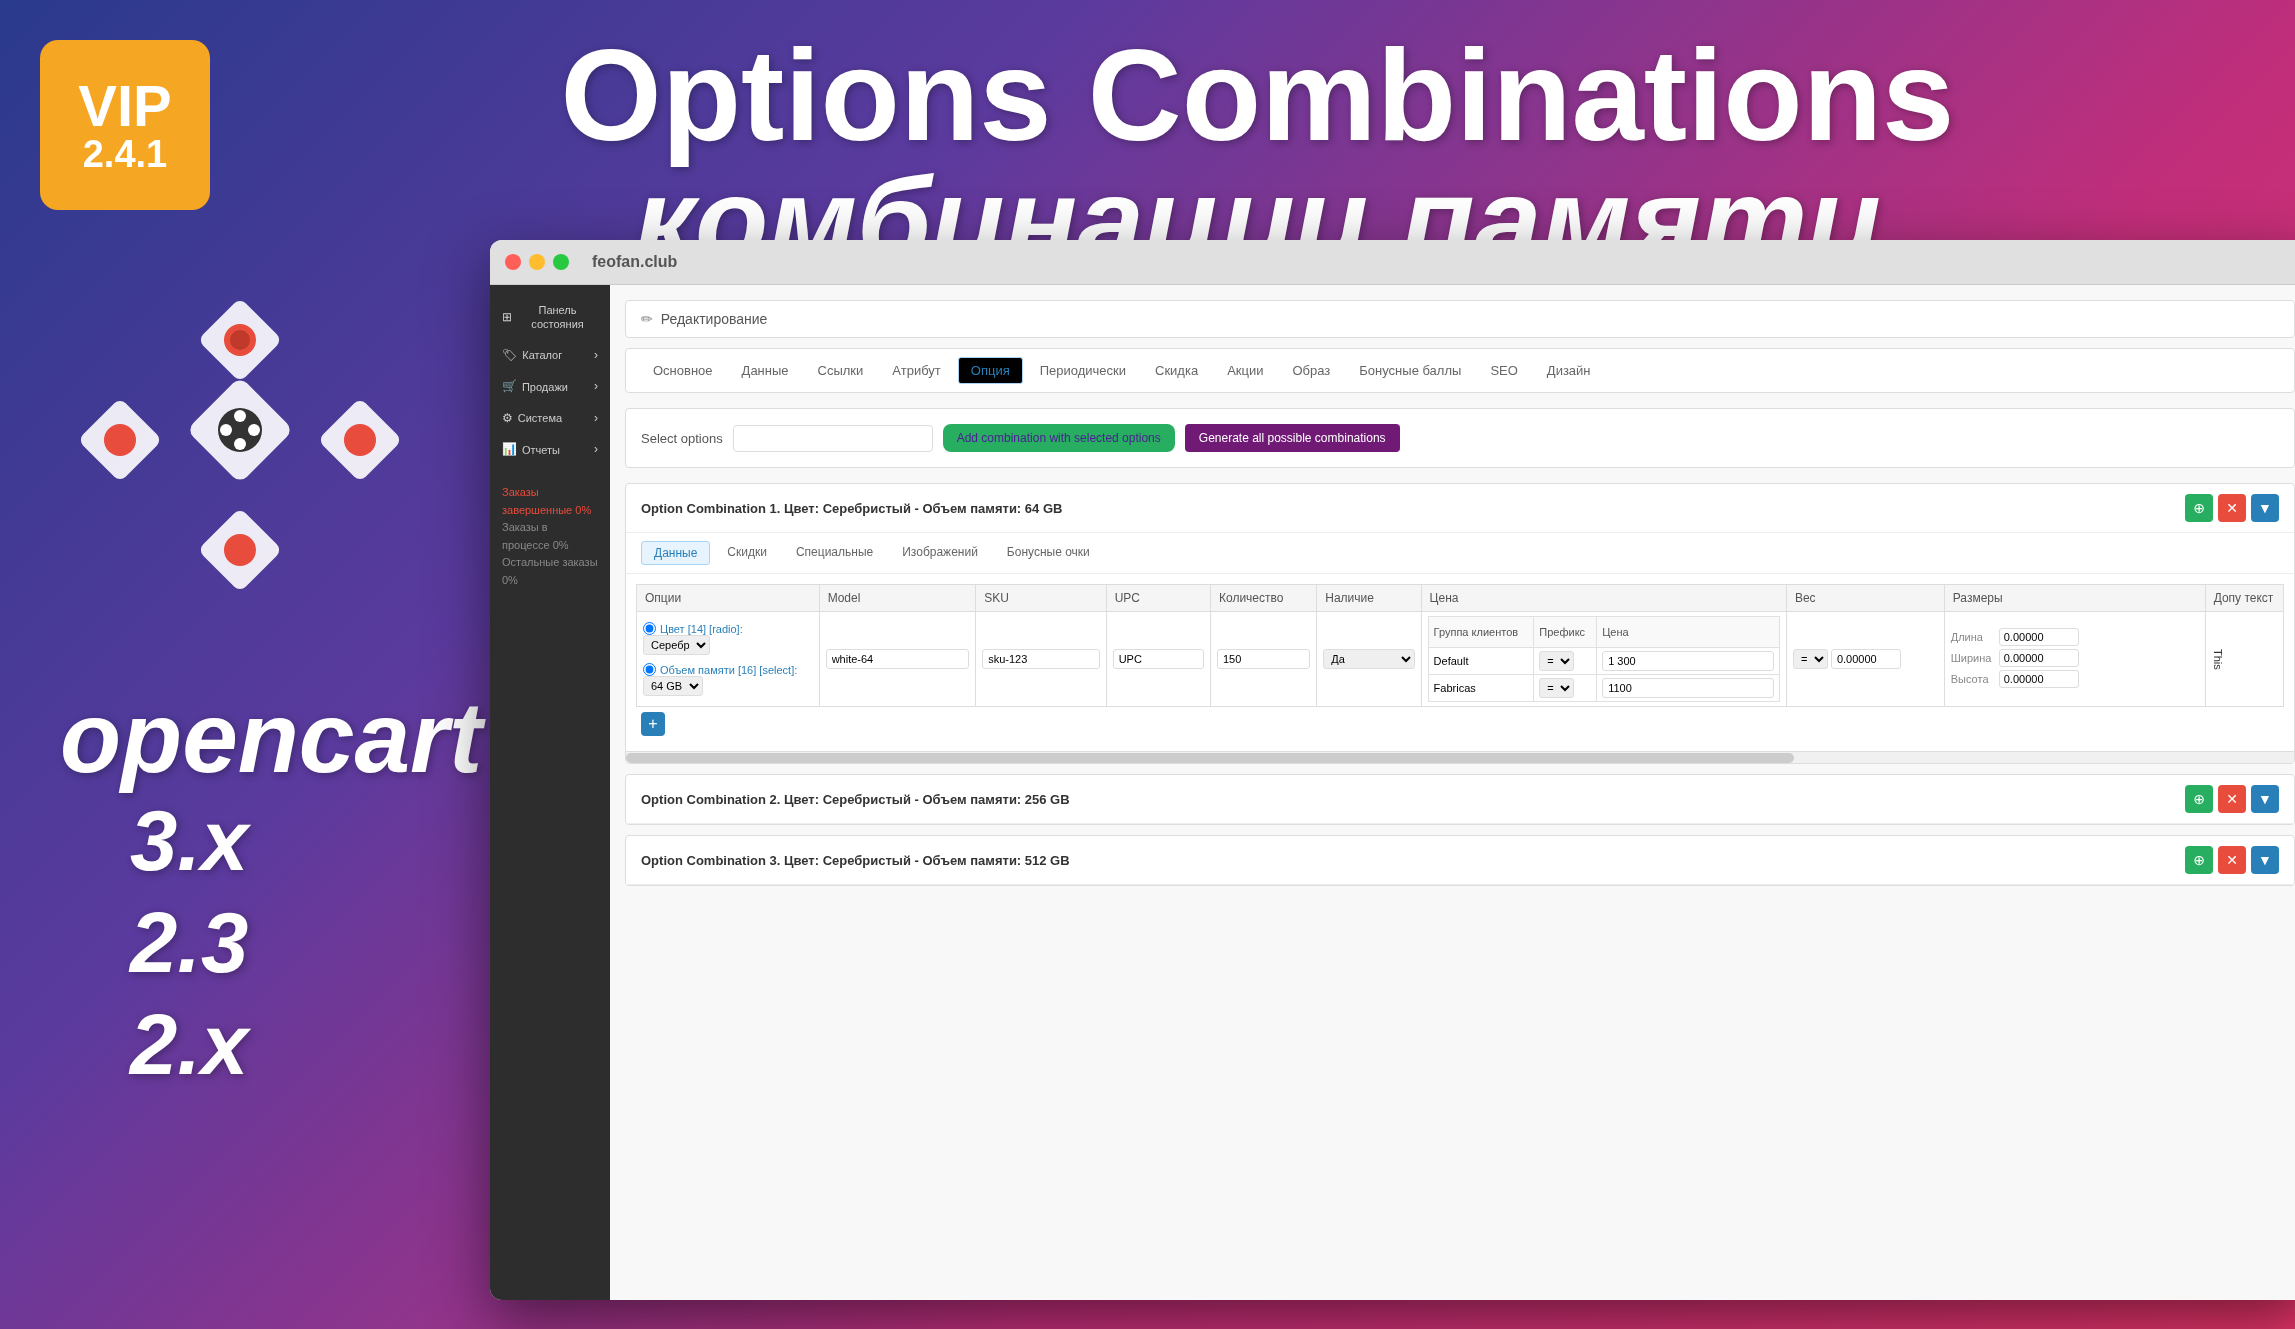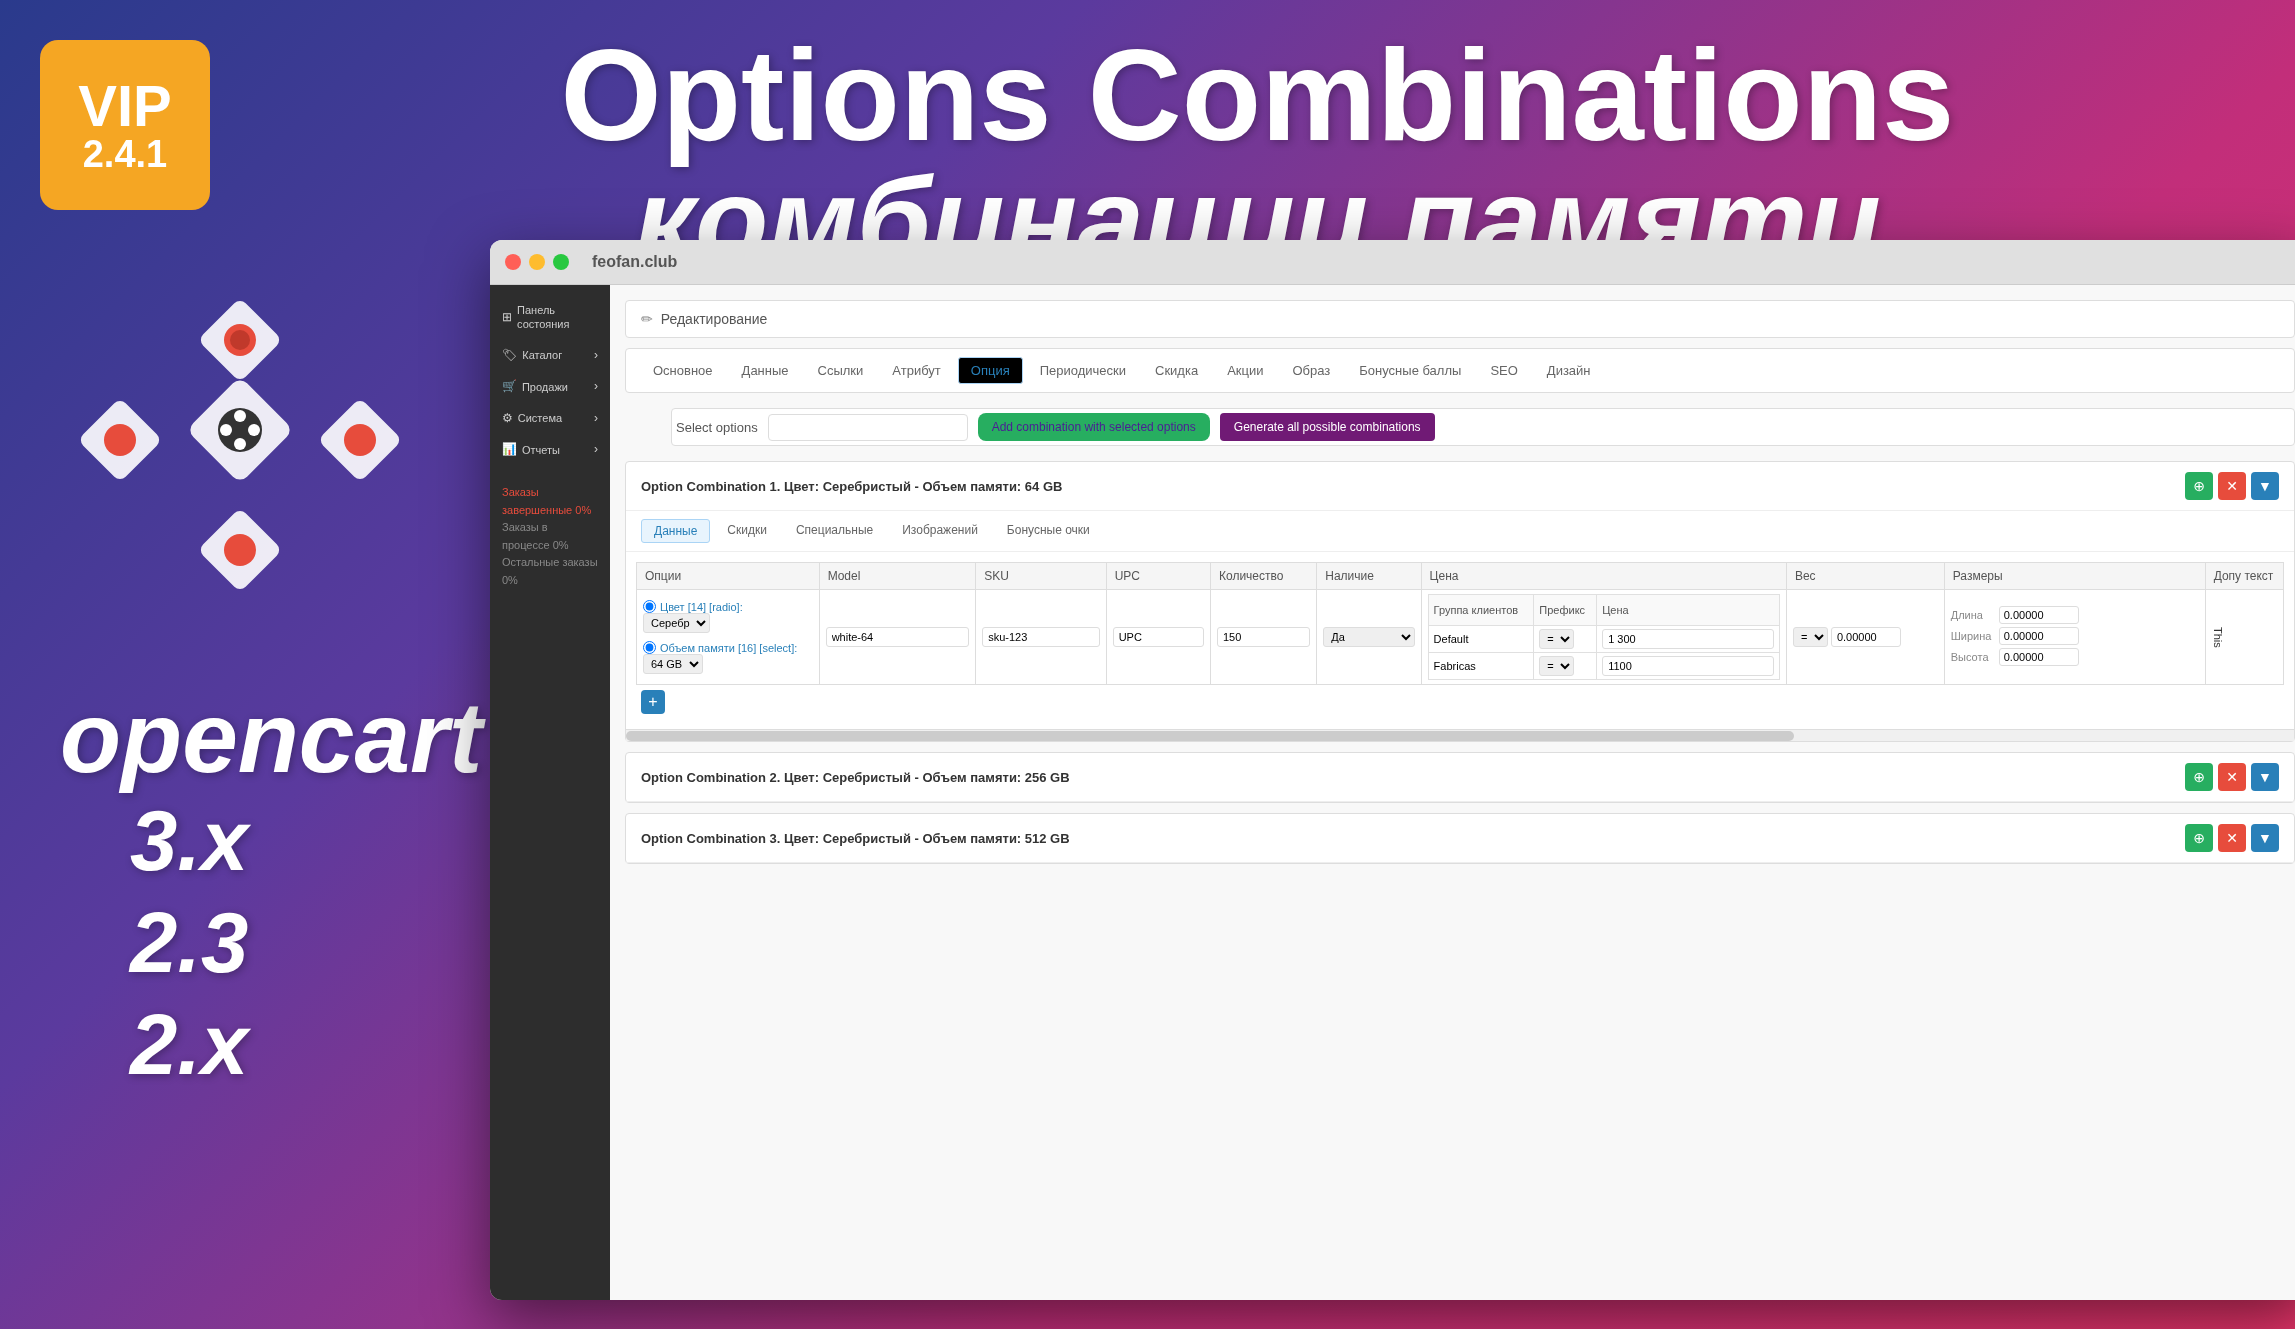--- a/index.html
+++ b/index.html
@@ -210,23 +210,22 @@
       background: #000000;
       color: #2980b9;
       border: 1px solid #aad4f5;
     }
 
     
     .options-panel {
       background: white;
       border: 1px solid #ddd;
       border-radius: 4px;
-      padding: 4px;
+      padding: 15px;
       margin-bottom: 15px;
-      margin-left: 46px;
     }
 
     .options-row {
       display: flex;
       align-items: center;
       gap: 10px;
     }
 
     .options-label {
       font-size: 13px;
@@ -531,21 +530,21 @@
     <div class="browser-dot dot-yellow"></div>
     <div class="browser-dot dot-green"></div>
     <div class="browser-url">feofan.club</div>
   </div>
 
   <div class="browser-content">
 
     <div class="sidebar">
       <div class="sidebar-item">
         <span>⊞</span>
-        <span style="flex:1; margin-left:5px; font-size:11px;">Панель состояния</span>
+        <span style="flex:1; margin-left:5px; font-size:11px;text-align:center;">Панель состояния</span>
       </div>
       <div class="sidebar-item">
         <span>🏷</span>
         <span style="flex:1; margin-left:5px; font-size:11px;">Каталог</span>
         <span>›</span>
       </div>
       <div class="sidebar-item">
         <span>🛒</span>
         <span style="flex:1; margin-left:5px; font-size:11px;">Продажи</span>
         <span>›</span>

